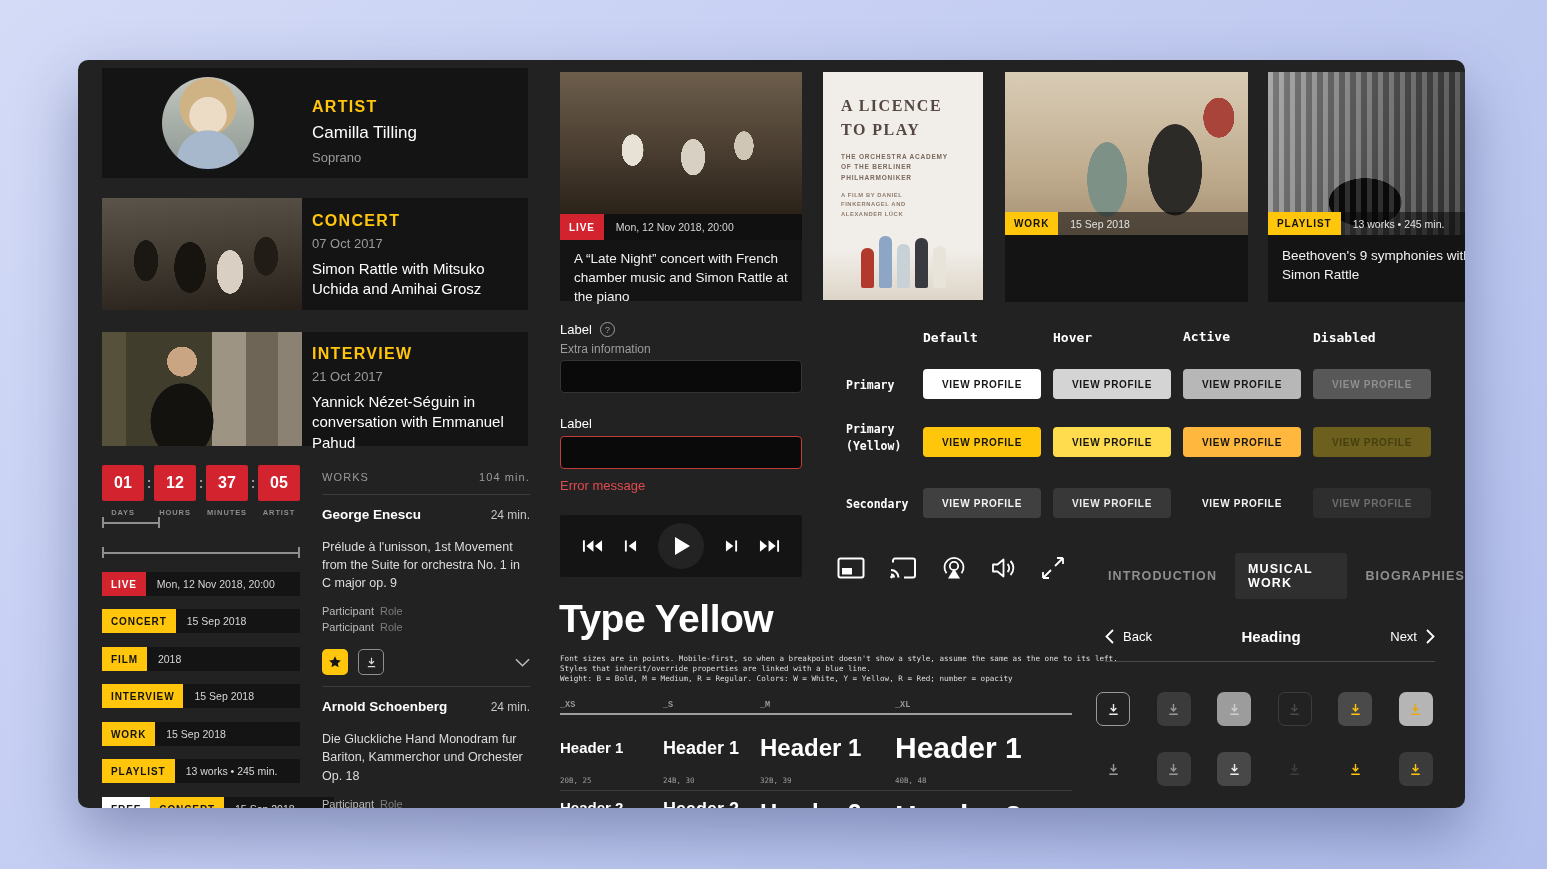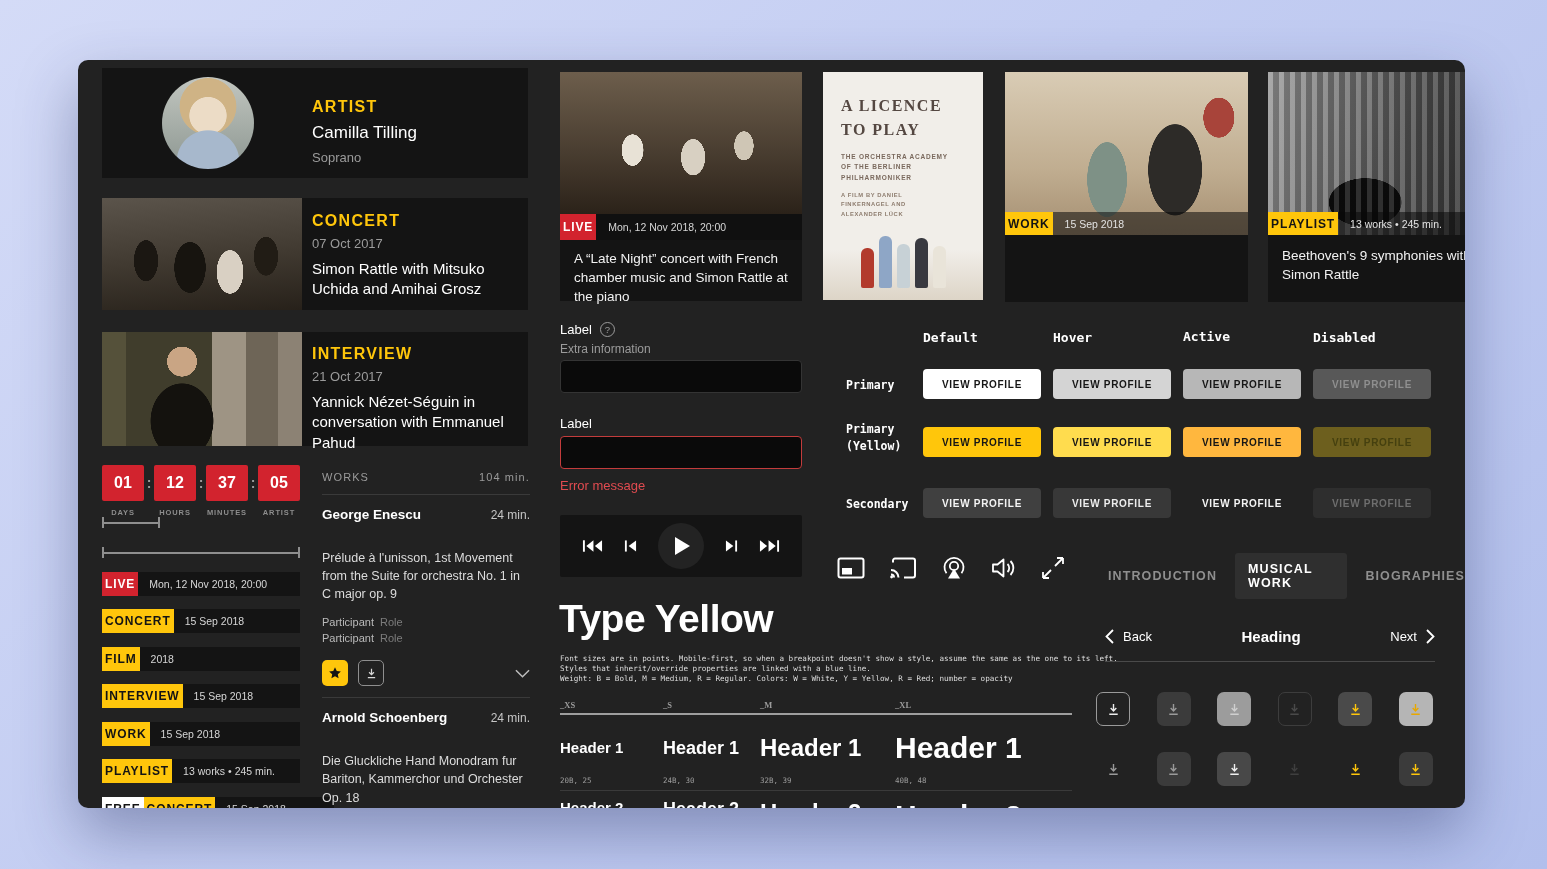--- a/index.html
+++ b/index.html
@@ -41,43 +41,43 @@
     radial-gradient(ellipse 28px 36px at 88% 28%, #a8443a 0 55%, rgba(0,0,0,0) 56%),
     radial-gradient(ellipse 46px 78px at 70% 60%, #2d2b28 0 58%, rgba(0,0,0,0) 59%),
     radial-gradient(ellipse 34px 64px at 42% 66%, #7e9186 0 58%, rgba(0,0,0,0) 59%),
     linear-gradient(180deg,#d9ccb5 0%,#c0ad90 60%,#a58f72 100%);}
   .ph-playlist{background:
     repeating-linear-gradient(90deg, rgba(255,255,255,.14) 0 5px, rgba(0,0,0,.22) 5px 11px),
     radial-gradient(ellipse 60px 40px at 40% 80%, #0d0d0d 0 60%, rgba(0,0,0,0) 61%),
     linear-gradient(100deg,#9c9c9c 0%,#565656 55%,#232323 100%);}
   .poster{background:linear-gradient(180deg,#f1eee9 0 78%,#ddd5c7 100%);}
   
-  .badge{display:inline-flex;align-items:center;font-size:12px;font-weight:bold;letter-spacing:.9px;
-         padding:0 3px;height:100%;flex:0 0 auto}
+  .badge{display:inline-flex;align-items:center;font-size:10px;font-weight:bold;letter-spacing:.9px;
+         padding:0 9px;height:100%;flex:0 0 auto}
   .badge.red{background:#d2232e;color:#fff}
   .badge.yel{background:#ffc60b;color:#141414}
   .badge.wht{background:#ffffff;color:#141414}
   .badge-row{display:flex;align-items:center;background:#141414;height:24px;
              font-size:10.5px;color:#d6d6d6;overflow:hidden}
   .badge-row .btext{margin-left:11px;white-space:nowrap}
   
   .cd{display:flex;align-items:flex-start}
   .cd-unit{display:flex;flex-direction:column;align-items:center;width:42px}
   .cd-box{width:42px;height:36px;background:#d2232e;color:#fff;font-weight:bold;font-size:16px;
           display:flex;align-items:center;justify-content:center;border-radius:2px}
   .cd-lab{font-size:7.5px;font-weight:bold;color:#8d8d8d;letter-spacing:.9px;margin-top:7px}
   .cd-colon{width:10px;text-align:center;color:#9b9b9b;font-weight:bold;line-height:36px;font-size:14px}
   .slider{position:relative;height:11px;border-left:2px solid #8f8f8f;border-right:2px solid #8f8f8f}
   .slider-line{position:absolute;left:0;right:0;top:5px;height:1.5px;background:#8f8f8f}
   
   .wk-head{display:flex;justify-content:space-between;font-size:11px;color:#9b9b9b;letter-spacing:1.1px}
   .wk-div{border-top:1px solid #3a3a3a;margin:11px 0 12px}
   .wk-title{display:flex;justify-content:space-between;align-items:baseline;color:#fff;font-size:13.5px;font-weight:bold}
   .wk-dur{color:#c6c6c6;font-weight:normal;font-size:12px}
-  .wk-desc{font-size:12.5px;color:#dcdcdc;line-height:1.45;margin-top:27px}
+  .wk-desc{font-size:12.5px;color:#dcdcdc;line-height:1.45;margin-top:16px}
   .wk-parts{margin-top:12px}
   .wk-part{font-size:11px;color:#bababa;line-height:1.45}
   .wk-part .role{color:#7c7c7c;margin-left:6px}
   .wk-actions{display:flex;align-items:center;margin-top:13px}
   .icon-btn{width:26px;height:26px;border-radius:5px;display:flex;align-items:center;justify-content:center;
             margin-right:10px;box-sizing:border-box;background:transparent}
   .icon-btn.star-filled{background:#ffc60b;color:#141414}
   .icon-btn.dl{border:1px solid #8f8f8f;color:#d8d8d8}
   .wk-chevron{margin-left:auto;color:#bdbdbd;display:flex}
   
@@ -88,21 +88,21 @@
   .f-input{width:242px;height:33px;background:#0a0a0a;border:1px solid #343434;border-radius:4px;box-sizing:border-box}
   .f-input.err{border-color:#c33c3c}
   .f-err{color:#e14b50;font-size:13px}
   
   .player{background:#141414;display:flex;align-items:center;justify-content:center;gap:21px;border-radius:2px;color:#fff}
   .pbtn{display:flex;color:#fff}
   .play-circle{width:46px;height:46px;border-radius:50%;background:#232323;display:flex;align-items:center;justify-content:center}
   
   .ts-title{font-size:39px;font-weight:bold;color:#fff;letter-spacing:-.5px}
   .ts-note{font-family:"DejaVu Sans Mono",monospace;font-size:7.6px;color:#dedede;line-height:1.33;white-space:nowrap}
-  .bp{font-family:Liberation Serif, serif;font-size:8.5px;font-weight:bold;color:#9b9b9b}
+  .bp{font-family:Liberation Mono, monospace;font-size:8.5px;font-weight:bold;color:#9b9b9b}
   .ts-grid{display:grid;grid-template-columns:103px 97px 135px 177px}
   .ts-cell{display:flex;flex-direction:column;justify-content:center}
   .h1s{font-weight:bold;color:#fff;line-height:1.05}
   .spec{font-family:"DejaVu Sans Mono",monospace;font-size:7.5px;color:#9b9b9b}
   .thick{height:2px;background:#9e9e9e}
   .thin{height:1px;background:#3a3a3a}
   
   .bs-col{font-family:"DejaVu Sans Mono",monospace;font-size:13px;font-weight:bold;color:#fff}
   .bs-row{font-family:"DejaVu Sans Mono",monospace;font-size:11.5px;font-weight:bold;color:#fff;line-height:1.45;width:86px}
   .vp{width:118px;height:30px;border-radius:4px;font-size:10px;font-weight:bold;letter-spacing:.7px;

